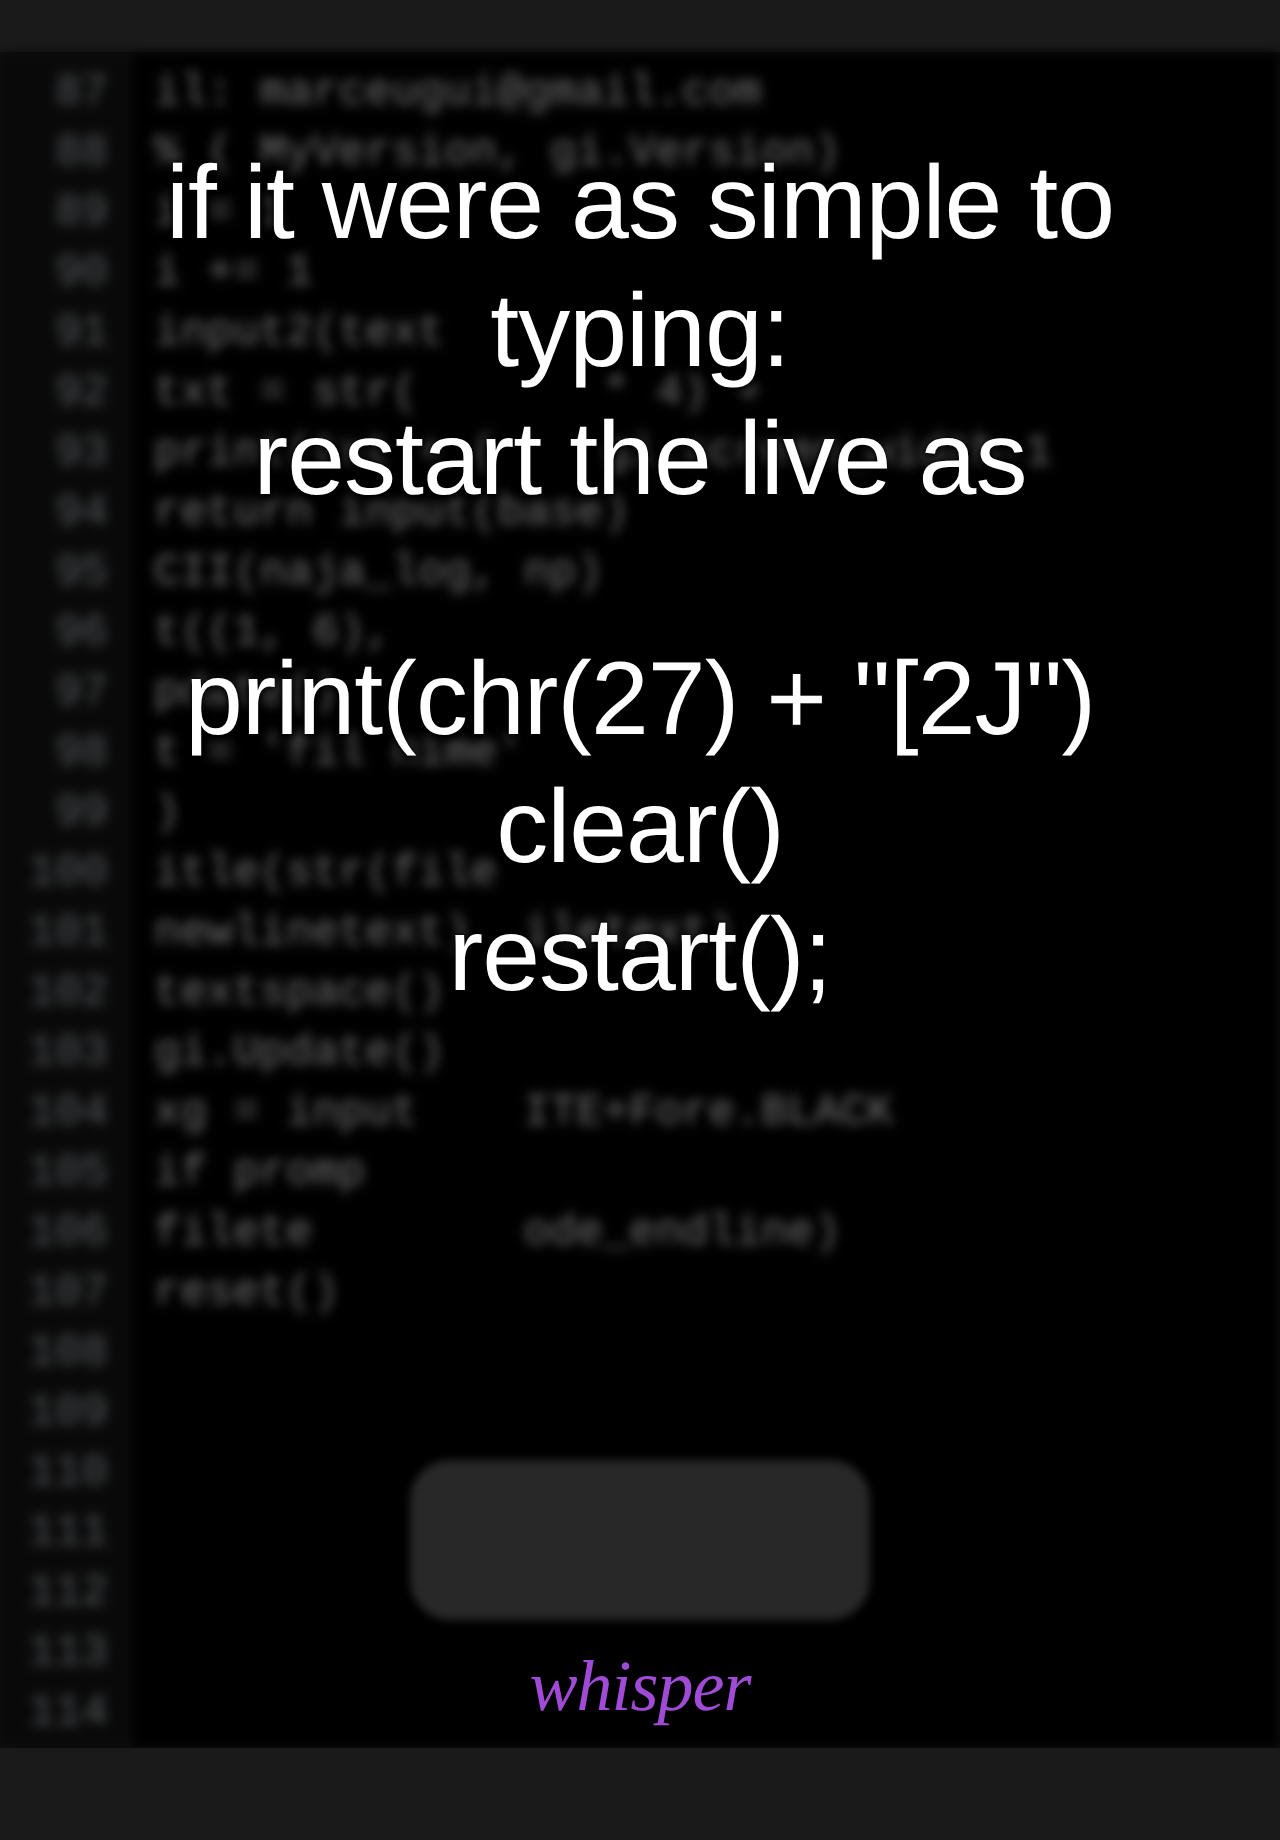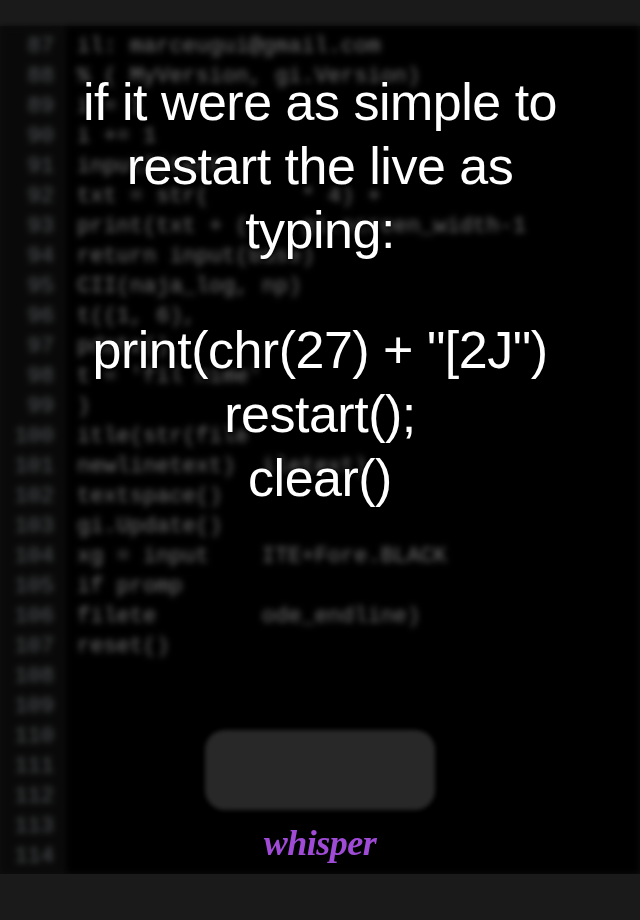--- a/index.html
+++ b/index.html
@@ -103,21 +103,21 @@
 
   
   .whisper {
     position: absolute;
     bottom: 56px;
     left: 0;
     width: 100%;
     text-align: center;
     font-family: Georgia, "Times New Roman", serif;
     font-style: italic;
-    font-weight: 700;
+    font-weight: 400;
     font-size: 36px;
     color: #a04bd6;
     letter-spacing: -0.5px;
   }
 </style>
 </head>
 <body>
 
 <div class="stage">
   <div class="bar-top"></div>
@@ -180,24 +180,24 @@
         <div class="codeln">if promp</div>
         <div class="codeln">filete        ode_endline)</div>
         <div class="codeln">reset()</div>
       </div>
   </div>
 
   <div class="panel"></div>
 
   <div class="overlay">
     <div class="msg-line">if it were as simple to</div>
+    <div class="msg-line">typing:</div>
     <div class="msg-line">restart the live as</div>
-    <div class="msg-line">typing:</div>
     <div class="gap"></div>
     <div class="msg-line">print(chr(27) + "[2J")</div>
+    <div class="msg-line">clear()</div>
     <div class="msg-line">restart();</div>
-    <div class="msg-line">clear()</div>
   </div>
 
   <div class="whisper">whisper</div>
 
   <div class="bar-bottom"></div>
 </div>
 
 </body></html>

